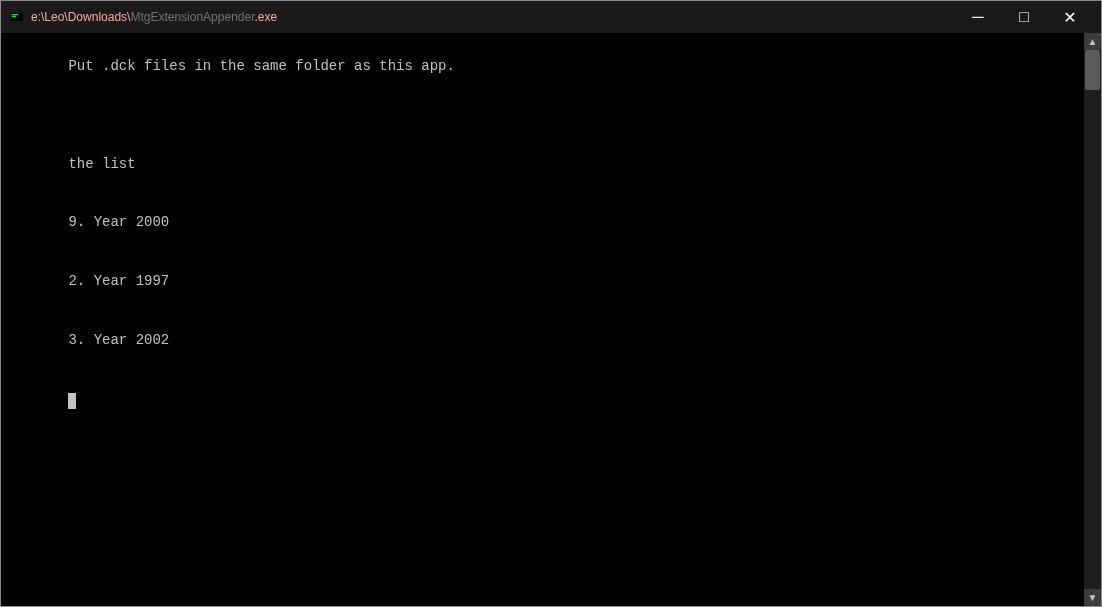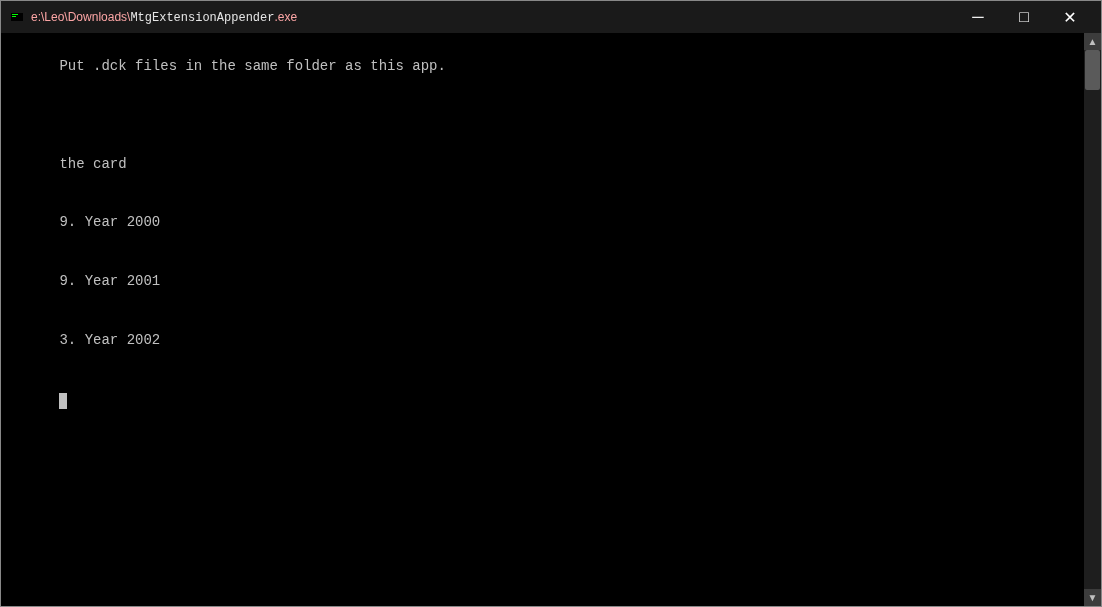--- a/index.html
+++ b/index.html
@@ -57,22 +57,21 @@
       color: #ffffff;
       font-size: 12px;
       font-family: 'Segoe UI', Arial, sans-serif;
     }
 
     .title-bar-text .path-normal {
       color: #fca5a5;
     }
 
     .title-bar-text .path-highlight {
-      color: #e5e5e5;
-      font-family: Liberation Mono, monospace;
+      color: #737373;
     }
 
     .title-bar-controls {
       display: flex;
       align-items: center;
     }
 
     .title-btn {
       width: 46px;
       height: 32px;
@@ -89,21 +88,21 @@
 
     .content-area {
       flex: 1;
       background: #000000;
       display: flex;
       overflow: hidden;
     }
 
     .terminal-content {
       flex: 1;
-      padding: 4px 8px;
+      padding: 4px 17px;
       color: #c0c0c0;
       font-family: 'Courier New', Consolas, monospace;
       font-size: 14px;
       line-height: 1.4;
       white-space: pre-wrap;
       overflow: hidden;
     }
 
     .cursor {
       display: inline-block;
@@ -176,25 +175,25 @@
       <button class="title-btn">□</button>
       <button class="title-btn close">✕</button>
     </div>
   </div>
 
   <div class="content-area">
     <div class="terminal-content">
       <span>Put .dck files in the same folder as this app.</span>
       <br>
       <br>
-      <span>the card</span>
+      <span>the list</span>
       <br>
       <span>9. Year 2000</span>
       <br>
-      <span>9. Year 2001</span>
+      <span>2. Year 1997</span>
       <br>
       <span>3. Year 2002</span>
       <br>
       <span class="cursor"></span>
     </div>
     <div class="scrollbar-y">
       <div class="scrollbar-arrow">▲</div>
       <div class="scrollbar-track">
         <div class="scrollbar-thumb"></div>
       </div>

